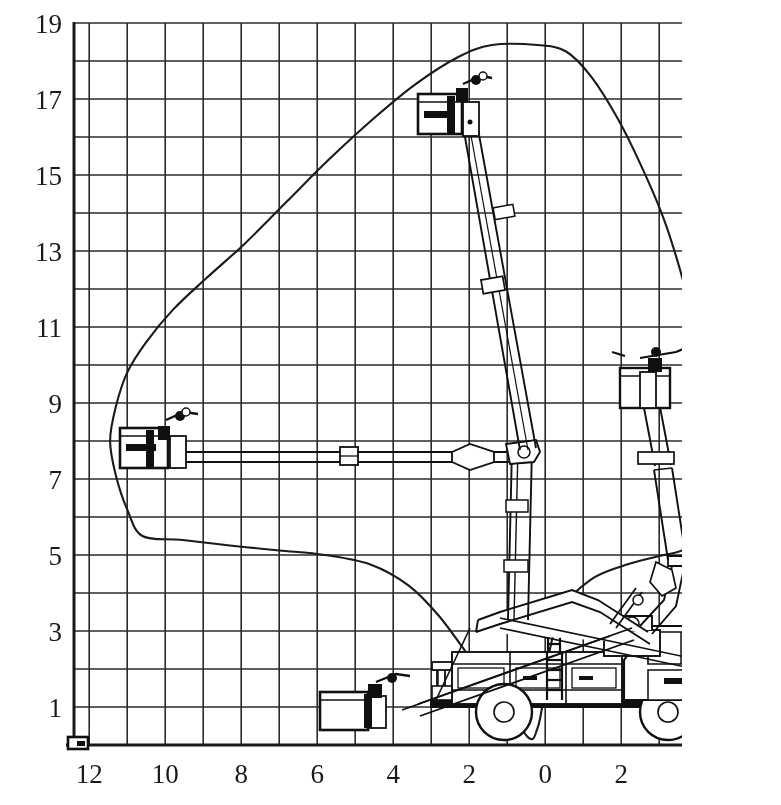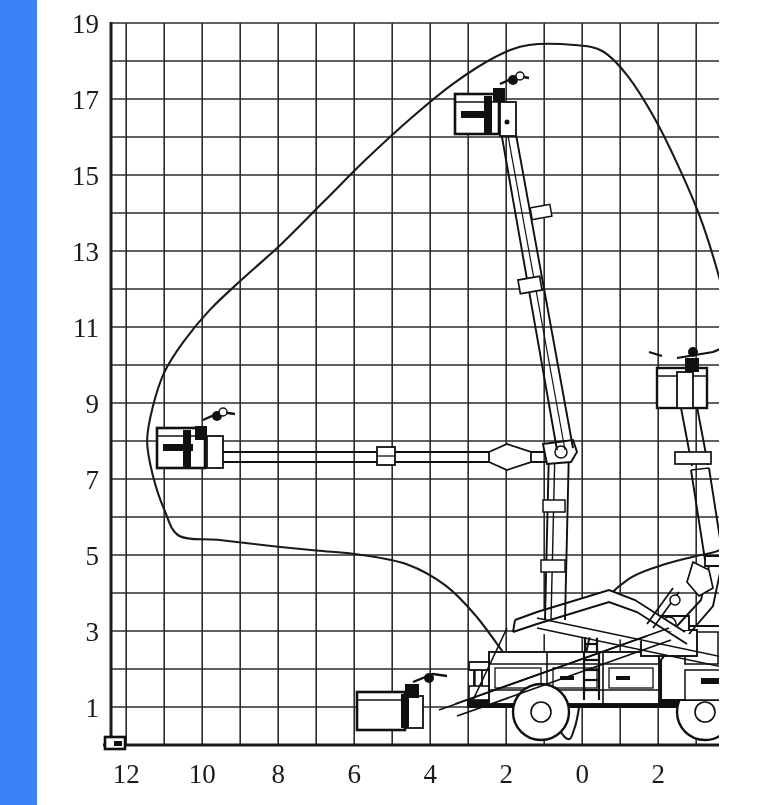--- a/index.html
+++ b/index.html
@@ -1,17 +1,17 @@
 <!DOCTYPE html>
 <html><head>
 <meta charset="utf-8">
 <style>
   html,body{margin:0;padding:0;background:#ffffff;}
   body{width:781px;height:805px;font-family:"Liberation Serif",serif;}
-  #root{position:relative;width:682px;height:805px;overflow:hidden;background:#3b82f6;padding-left:37px;}
+  #root{position:relative;width:682px;height:805px;overflow:hidden;background:#eab308;}
   svg{display:block;}
   .tick-label{font-family:"Liberation Serif",serif;font-size:27px;fill:#1a1a1a;}
   .y-tick{text-anchor:end;}
   .x-tick{text-anchor:middle;}
 </style>
 </head>
 <body>
 
 <div id="root">
   <svg id="figure" width="781" height="805" viewBox="0 0 781 805">

